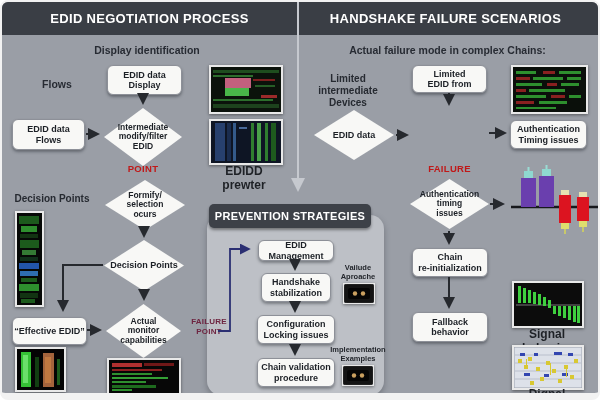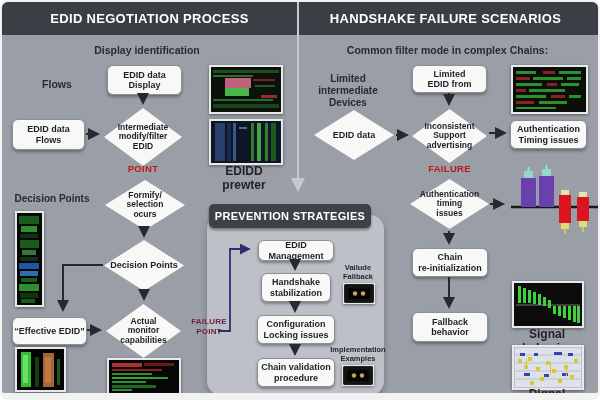--- a/index.html
+++ b/index.html
@@ -164,21 +164,21 @@
   <div class="box" style="left:256px;top:238px;width:74px;height:19px;">
     <span>EDID Management</span></div>
   <div class="box" style="left:255px;top:313px;width:76px;height:27px;">
     <span>Configuration
 Locking issues</span></div>
   <div class="box" style="left:255px;top:356px;width:76px;height:27px;">
     <span>Chain validation
 procedure</span></div>
 
   <div class="lbl smallcap" style="left:330px;top:262px;width:52px;">Vailude
-Fallback</div>
+Aproache</div>
   <div class="thumb" style="left:341px;top:281px;width:30px;height:19px;border-width:1px;">
     <svg width="30" height="19">
       <rect width="30" height="19" rx="3" fill="#141414" stroke="#2e2e2e"></rect>
       <rect x="4" y="4" width="22" height="11" rx="2" fill="#060606"></rect>
       <circle cx="11" cy="9.5" r="2.2" fill="#caa060"></circle>
       <circle cx="19" cy="9.5" r="2.2" fill="#caa060"></circle>
     </svg>
   </div>
 
   <div class="lbl smallcap" style="left:322px;top:344px;width:68px;">Implementation
@@ -188,21 +188,21 @@
       <rect width="30" height="19" rx="3" fill="#141414" stroke="#2e2e2e"></rect>
       <rect x="4" y="4" width="22" height="11" rx="2" fill="#060606"></rect>
       <circle cx="11" cy="9.5" r="2.2" fill="#caa060"></circle>
       <circle cx="19" cy="9.5" r="2.2" fill="#caa060"></circle>
     </svg>
   </div>
 
   <div class="fp" style="left:188px;top:315px;width:38px;">FAILURE
 POINT</div>
 
-  <div class="lbl sub" style="left:318px;top:42px;width:255px;">Common filter mode in complex Chains:</div>
+  <div class="lbl sub" style="left:318px;top:42px;width:255px;">Actual failure mode in complex Chains:</div>
   <div class="lbl" style="left:308px;top:71px;width:76px;">Limited
 intermediate
 Devices</div>
 
   <div class="box" style="left:410px;top:63px;width:73px;height:26px;">
     <span>Limited
 EDID from</span></div>
 
   <div class="thumb" style="left:509px;top:63px;width:73px;height:45px;">
     <svg width="73" height="45">
@@ -223,24 +223,20 @@
         <rect x="56" y="28" width="12" height="3" fill="#2e8f2e"></rect>
       <rect x="3" y="34" width="18" height="3" fill="#8a2020"></rect>
         <rect x="26" y="34" width="28" height="3" fill="#2e8f2e"></rect>
       <rect x="3" y="40" width="40" height="2" fill="#2e8f2e"></rect>
     </svg>
   </div>
 
   <div class="diamond" style="left:312px;top:108px;width:80px;height:50px;font-size:9px;">
     <span>EDID data</span></div>
 
-  <div class="diamond" style="left:410px;top:107px;width:75px;height:54px;">
-    <span>Inconsistent
-Support
-advertising</span></div>
 
   <div class="box" style="left:508px;top:118px;width:75px;height:27px;">
     <span>Authentication
 Timing issues</span></div>
 
   <div class="lbl red" style="left:413px;top:161px;width:69px;">FAILURE</div>
 
   <div class="diamond" style="left:408px;top:177px;width:79px;height:50px;">
     <span>Authentication
 timing

